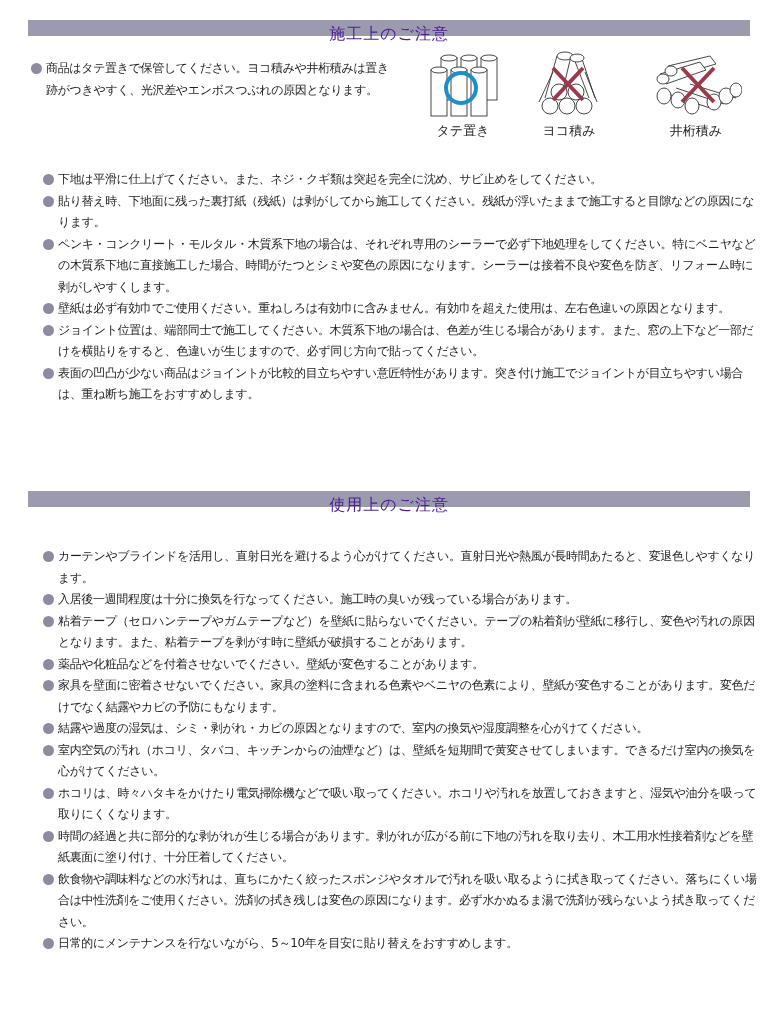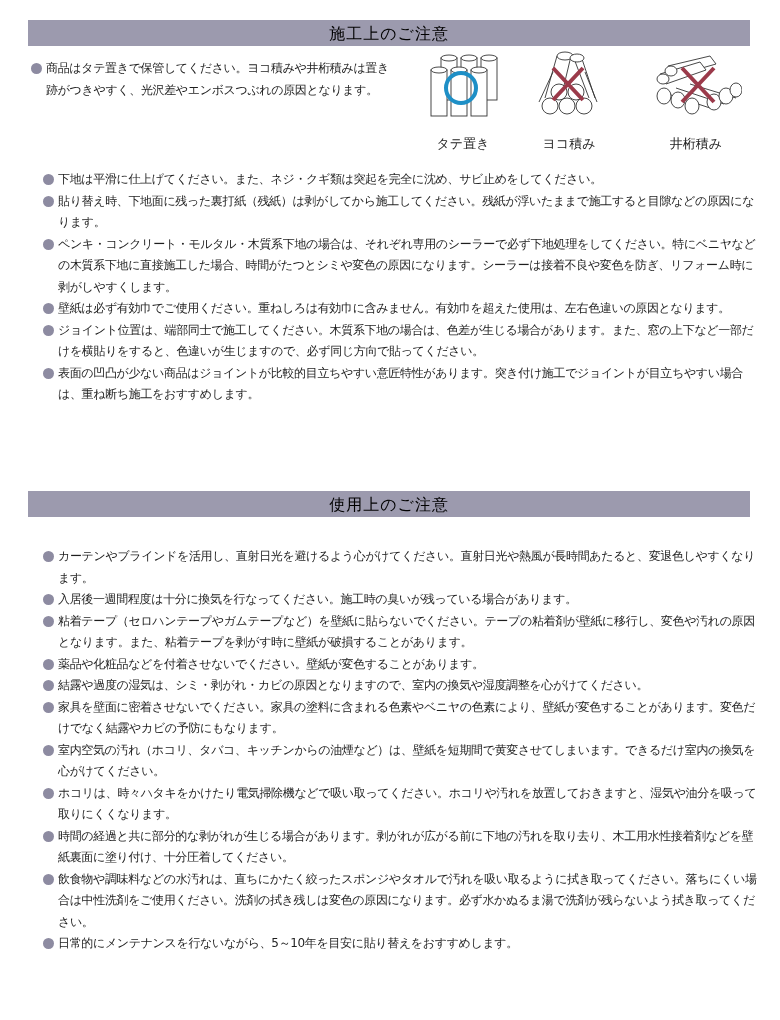--- a/index.html
+++ b/index.html
@@ -12,23 +12,23 @@
     height: 1020px;
     position: relative;
     font-family: "DejaVu Sans", "Liberation Sans", sans-serif;
     color: #1e1e1e;
     overflow: hidden;
   }
   .section-header {
     position: absolute;
     left: 28px;
     width: 722px;
-    height: 26px;
+    height: 16px;
     background: #9c9aae;
-    color: #000000;
+    color: #4c1d95;
     text-align: center;
     font-size: 16px;
     line-height: 28px;
     letter-spacing: 1px;
   }
   .bullet-list {
     position: absolute;
     left: 30px;
     width: 722px;
     margin: 12px;
@@ -72,21 +72,21 @@
   }
   .illust svg {
     display: block;
     margin: 0 auto;
   }
   .illust-label {
     display: block;
     font-size: 13px;
     line-height: 16px;
     color: #222;
-    margin-top: 16px;
+    margin-top: 3px;
     white-space: nowrap;
   }
 </style>
 </head>
 <body>
 
 <div class="section-header" style="top:20px;">施工上のご注意</div>
 
 <div class="intro-block">
   <div class="bullet-item">
@@ -170,20 +170,20 @@
   <li class="bullet-item"><span class="bullet-dot"></span><span>表面の凹凸が少ない商品はジョイントが比較的目立ちやすい意匠特性があります。突き付け施工でジョイントが目立ちやすい場合は、重ね断ち施工をおすすめします。</span></li>
 </ul>
 
 <div class="section-header" style="top:491px;">使用上のご注意</div>
 
 <ul class="bullet-list" style="top:534px;">
   <li class="bullet-item"><span class="bullet-dot"></span><span>カーテンやブラインドを活用し、直射日光を避けるよう心がけてください。直射日光や熱風が長時間あたると、変退色しやすくなります。</span></li>
   <li class="bullet-item"><span class="bullet-dot"></span><span>入居後一週間程度は十分に換気を行なってください。施工時の臭いが残っている場合があります。</span></li>
   <li class="bullet-item"><span class="bullet-dot"></span><span>粘着テープ（セロハンテープやガムテープなど）を壁紙に貼らないでください。テープの粘着剤が壁紙に移行し、変色や汚れの原因となります。また、粘着テープを剥がす時に壁紙が破損することがあります。</span></li>
   <li class="bullet-item"><span class="bullet-dot"></span><span>薬品や化粧品などを付着させないでください。壁紙が変色することがあります。</span></li>
+  <li class="bullet-item"><span class="bullet-dot"></span><span>家具を壁面に密着させないでください。家具の塗料に含まれる色素やベニヤの色素により、壁紙が変色することがあります。変色だけでなく結露やカビの予防にもなります。</span></li>
   <li class="bullet-item"><span class="bullet-dot"></span><span>結露や過度の湿気は、シミ・剥がれ・カビの原因となりますので、室内の換気や湿度調整を心がけてください。</span></li>
-  <li class="bullet-item"><span class="bullet-dot"></span><span>家具を壁面に密着させないでください。家具の塗料に含まれる色素やベニヤの色素により、壁紙が変色することがあります。変色だけでなく結露やカビの予防にもなります。</span></li>
   <li class="bullet-item"><span class="bullet-dot"></span><span>室内空気の汚れ（ホコリ、タバコ、キッチンからの油煙など）は、壁紙を短期間で黄変させてしまいます。できるだけ室内の換気を心がけてください。</span></li>
   <li class="bullet-item"><span class="bullet-dot"></span><span>ホコリは、時々ハタキをかけたり電気掃除機などで吸い取ってください。ホコリや汚れを放置しておきますと、湿気や油分を吸って取りにくくなります。</span></li>
   <li class="bullet-item"><span class="bullet-dot"></span><span>時間の経過と共に部分的な剥がれが生じる場合があります。剥がれが広がる前に下地の汚れを取り去り、木工用水性接着剤などを壁紙裏面に塗り付け、十分圧着してください。</span></li>
   <li class="bullet-item"><span class="bullet-dot"></span><span>飲食物や調味料などの水汚れは、直ちにかたく絞ったスポンジやタオルで汚れを吸い取るように拭き取ってください。落ちにくい場合は中性洗剤をご使用ください。洗剤の拭き残しは変色の原因になります。必ず水かぬるま湯で洗剤が残らないよう拭き取ってください。</span></li>
   <li class="bullet-item"><span class="bullet-dot"></span><span>日常的にメンテナンスを行ないながら、5～10年を目安に貼り替えをおすすめします。</span></li>
 </ul>
 
 </body></html>

